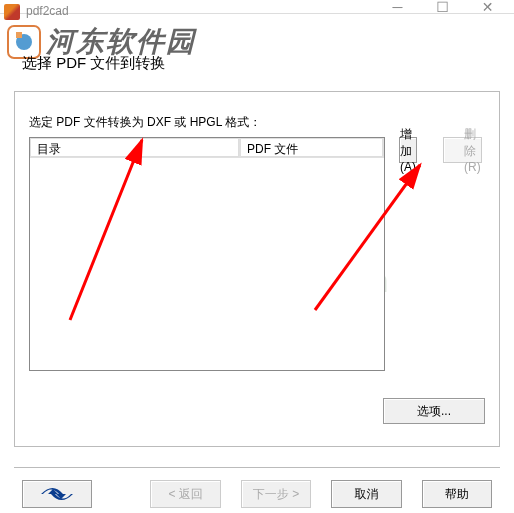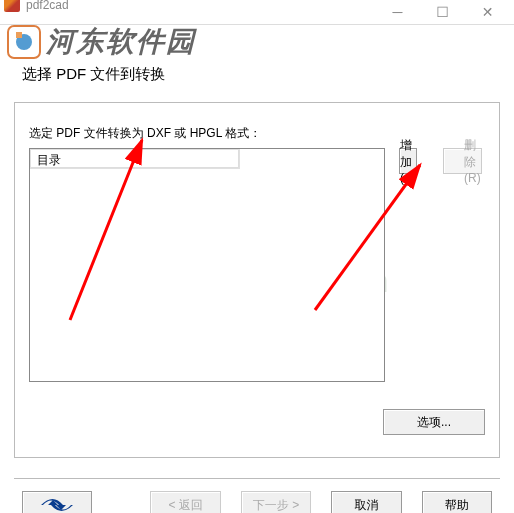--- a/index.html
+++ b/index.html
@@ -10,22 +10,22 @@
       width: 514px;
       height: 513px;
       position: relative;
       overflow: hidden;
     }
     .titlebar {
       height: 14px;
       background: #fff;
       border-bottom: 1px solid #ddd;
       display: flex;
-      align-items: flex-end;
-      padding: 12px 4px;
+      align-items: flex-start;
+      padding: 4px 4px;
       position: relative;
     }
     .titlebar-icon {
       width: 16px;
       height: 16px;
       margin-right: 6px;
       display: inline-block;
       background: linear-gradient(135deg, #e67e22 40%, #c0392b 60%);
       border-radius: 2px;
     }
@@ -237,20 +237,21 @@
 <div class="content">
   <div class="subtitle">选择 PDF 文件到转换</div>
 
   <div class="panel">
     <div class="panel-label">选定 PDF 文件转换为 DXF 或 HPGL 格式：</div>
 
     <div class="table-area">
       <div class="list-table">
         <div class="thead">
           <div class="th col1">目录</div>
+          <div class="th col2">PDF 文件</div>
         </div>
         <div class="tbody"></div>
       </div>
 
       <div class="side-buttons">
         <div class="btn">增加(A)</div>
         <div class="btn disabled">删除(R)</div>
       </div>
     </div>
 

